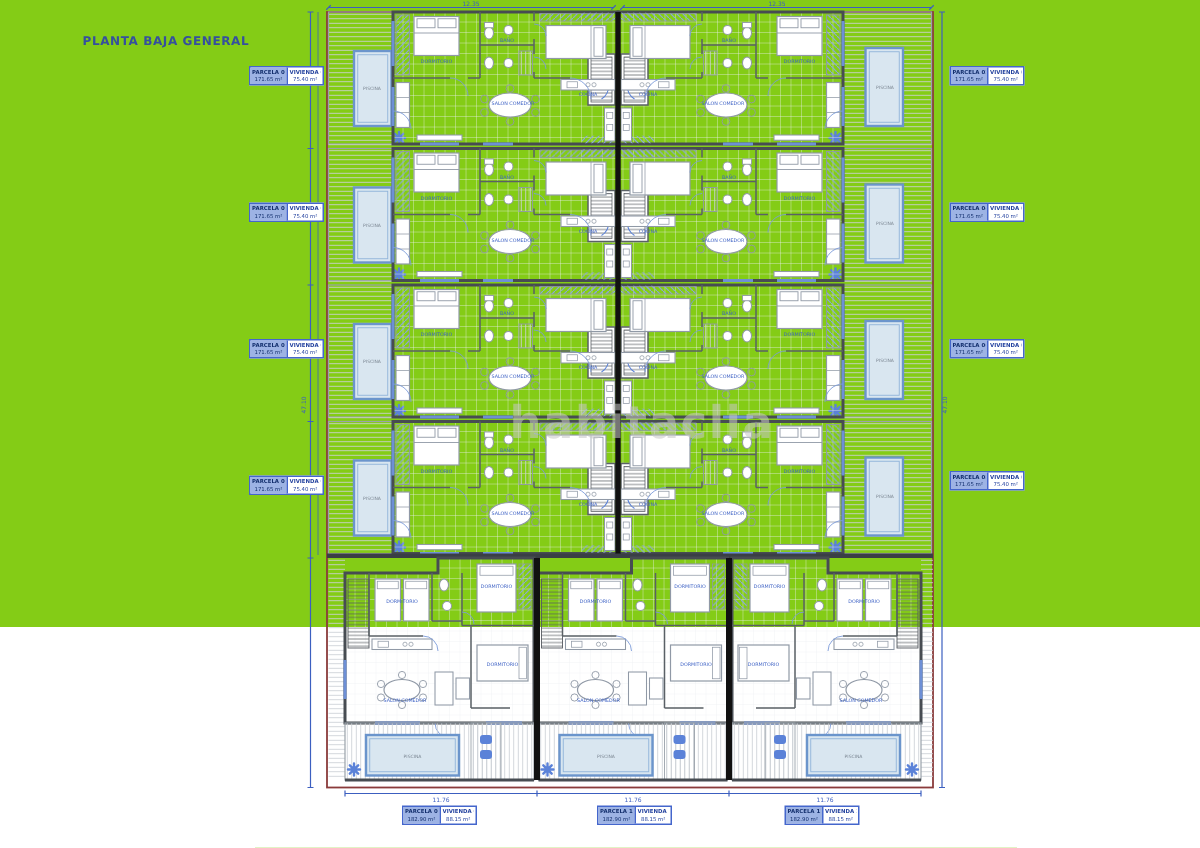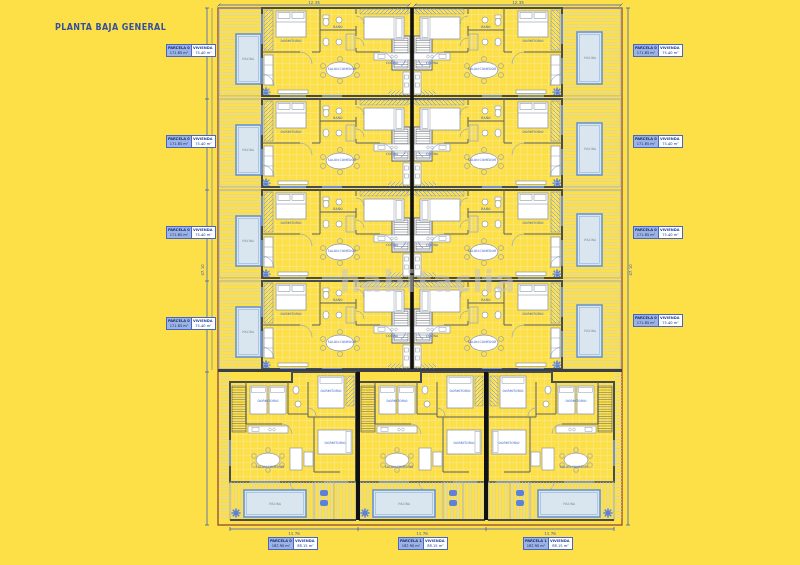--- a/index.html
+++ b/index.html
@@ -1,17 +1,17 @@
 <!DOCTYPE html>
 <html><head>
 <meta charset="utf-8">
 <style>
   html,body{margin:0;padding:0;background:#ffffff;width:800px;height:565px;overflow:hidden;
             font-family:"DejaVu Sans","Liberation Sans",sans-serif;}
-  #stage{position:relative;width:800px;height:565px;background:#fde047;}
+  #stage{position:relative;width:800px;height:418px;background:#84cc16;}
   #plan{position:absolute;left:0;top:0;}
   #plan-title{position:absolute;left:55px;top:23px;font-size:8px;font-weight:bold;
               color:#35509e;letter-spacing:0.4px;}
   .ptable{position:absolute;display:flex;border:0.6px solid #4466cc;background:#fff;box-sizing:border-box;}
   .pcell{width:24px;padding:1px 1px;text-align:center;font-size:3.6px;line-height:1.3;
          color:#25439f;border-left:0.6px solid #4466cc;box-sizing:border-box;}
   .pcell:first-child{border-left:none;background:#9db3e4;color:#14306e;}
   .pcell .l1{font-weight:bold;white-space:nowrap;overflow:hidden;}
   .pcell .l2{white-space:nowrap;overflow:hidden;}
   svg text.rlabel{font-family:"DejaVu Sans",sans-serif;fill:#3f63c5;}

